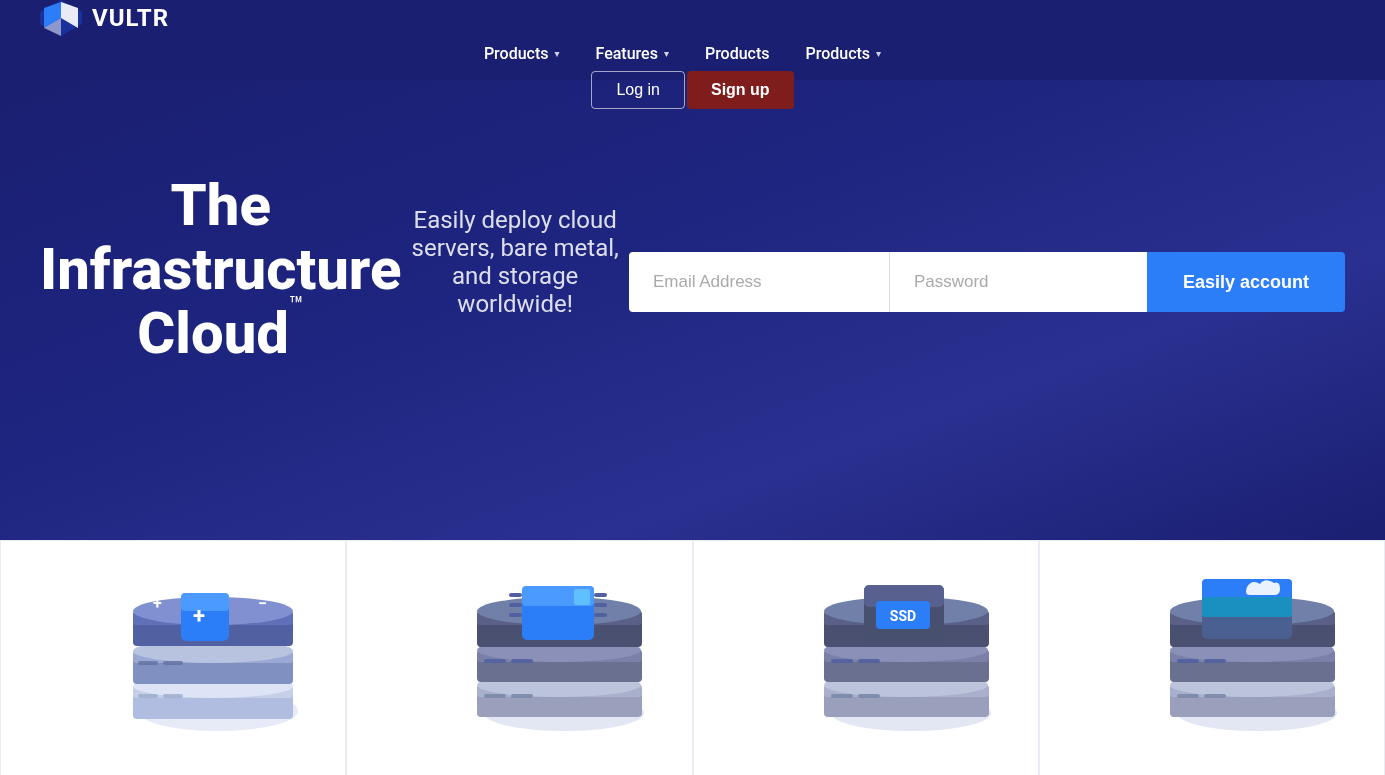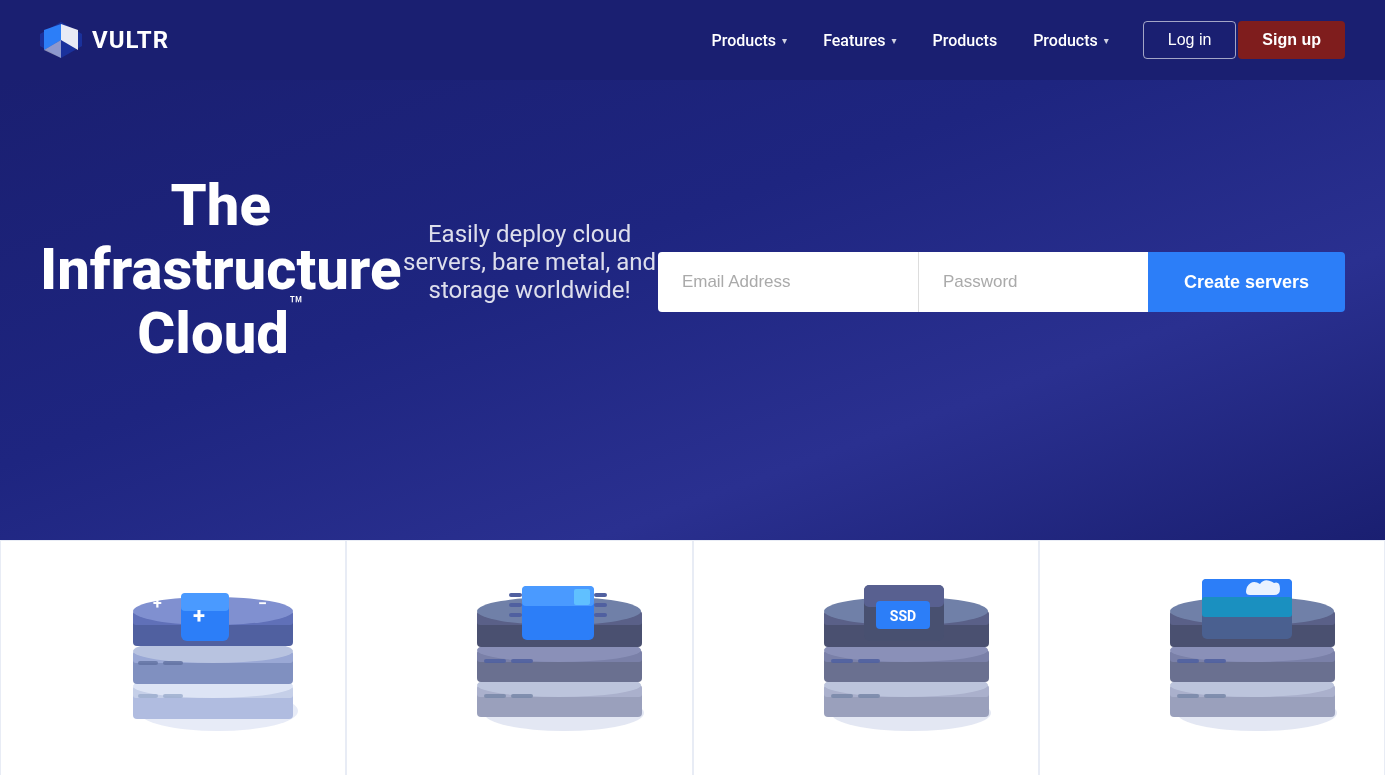--- a/index.html
+++ b/index.html
@@ -16,20 +16,21 @@
 
     
     .navbar {
       background: #1a1f71;
       display: flex;
       align-items: center;
       padding: 0 40px;
       height: 80px;
       position: relative;
       z-index: 10;
+      flex-direction: column;
     }
 
     .logo-area {
       display: flex;
       align-items: center;
       gap: 10px;
       margin-right: auto;
     }
 
     .logo-icon {
@@ -148,21 +149,21 @@
       width: 260px;
     }
 
     .hero-input:first-child {
       border-radius: 4px 0 0 4px;
     }
 
     .hero-input:last-of-type {
       border-radius: 0;
       border-left: 1px solid #ddd;
-      width: 230px;
+      width: 258px;
     }
 
     .hero-input::placeholder {
       color: #aaa;
     }
 
     .btn-create {
       background: #2c7ef8;
       color: white;
       border: none;
@@ -256,21 +257,21 @@
 </nav>
 
 <section class="hero">
   <h1 class="hero-title">
     <span>The Infrastructure Cloud</span><sup>™</sup>
   </h1>
   <p class="hero-subtitle">Easily deploy cloud servers, bare metal, and storage worldwide!</p>
   <div class="hero-form">
     <input class="hero-input" type="email" placeholder="Email Address" style="">
     <input class="hero-input" type="password" placeholder="Password" style="">
-    <button class="btn-create">Create servers</button>
+    <button class="btn-create">Easily account</button>
   </div>
 </section>
 
 <section class="cards-section">
   <div class="cards-row">
 
     <div class="card">
       <div class="card-illustration">
         <svg class="illustration-svg" viewBox="0 0 260 200" xmlns="http://www.w3.org/2000/svg">
 

